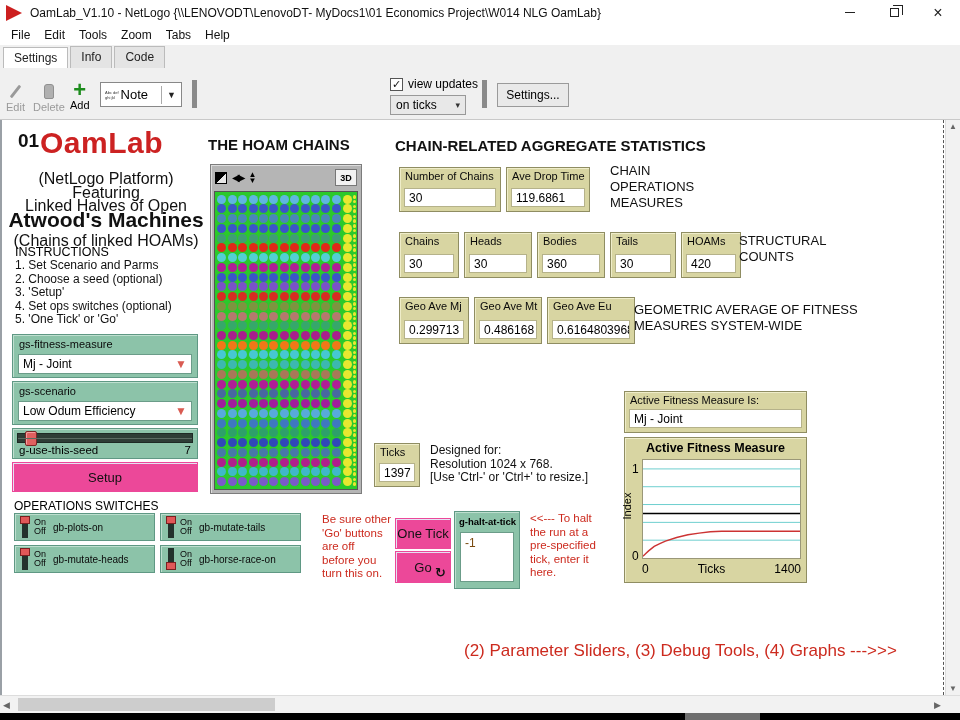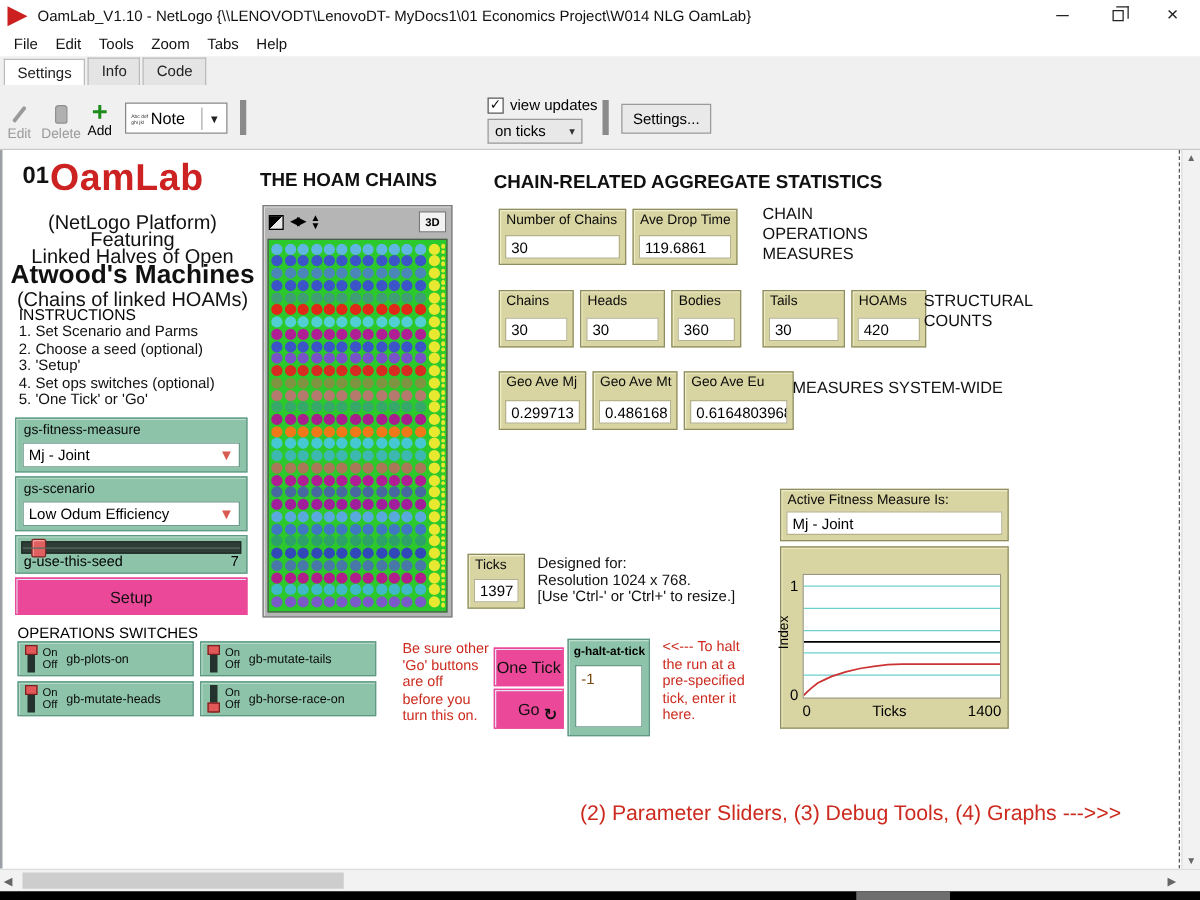--- a/index.html
+++ b/index.html
@@ -895,21 +895,21 @@
           <div class="mval">119.6861</div>
         </div>
         <div class="monitor" style="left: 397px; top: 112px; width: 60px; height: 46px;">
           <div class="mlabel">Chains</div>
           <div class="mval">30</div>
         </div>
         <div class="monitor" style="left: 462px; top: 112px; width: 68px; height: 46px;">
           <div class="mlabel">Heads</div>
           <div class="mval">30</div>
         </div>
-        <div class="monitor" style="left: 535px; top: 112px; width: 56px; height: 46px;">
+        <div class="monitor" style="left: 535px; top: 112px; width: 68px; height: 46px;">
           <div class="mlabel">Bodies</div>
           <div class="mval">360</div>
         </div>
         <div class="monitor" style="left: 608px; top: 112px; width: 66px; height: 46px;">
           <div class="mlabel">Tails</div>
           <div class="mval">30</div>
         </div>
         <div class="monitor" style="left: 679px; top: 112px; width: 60px; height: 46px;">
           <div class="mlabel">HOAMs</div>
           <div class="mval">420</div>
@@ -930,20 +930,21 @@
     <div class="abs caption" style="left:608px; top:43px;">
         <div>CHAIN</div>
         <div>OPERATIONS</div>
         <div>MEASURES</div>
       </div>
     <div class="abs caption" style="left:737px; top:113px;">
         <div>STRUCTURAL</div>
         <div>COUNTS</div>
       </div>
     <div class="abs caption" style="left:632px; top:182px;">
+        <div>GEOMETRIC AVERAGE OF FITNESS</div>
         <div>MEASURES SYSTEM-WIDE</div>
       </div>
 
     <div class="monitor" style="left:372px; top:323px; width:46px; height:44px;">
       <div class="mlabel">Ticks</div>
       <div class="mval">1397</div>
     </div>
     <div class="abs note3" style="left:428px; top:324px;">
         <div>Designed for:</div>
         <div>Resolution 1024 x 768.</div>
@@ -972,20 +973,21 @@
         <div>pre-specified</div>
         <div>tick, enter it</div>
         <div>here.</div>
       </div>
 
     <div class="monitor" style="left:622px; top:271px; width:183px; height:42px;">
       <div class="mlabel">Active Fitness Measure Is:</div>
       <div class="mval">Mj - Joint</div>
     </div>
     <div class="abs plotw" style="left:622px; top:317px;">
+      <div class="plot-title">Active Fitness Measure</div>
       <div class="plot-area">
         <svg id="plot-svg" width="157" height="98">
             <line x1="0" x2="157" y1="80.18181818181819" y2="80.18181818181819" stroke="#6ecfcf" stroke-width="1"></line>
             <line x1="0" x2="157" y1="62.36363636363636" y2="62.36363636363636" stroke="#6ecfcf" stroke-width="1"></line>
             <line x1="0" x2="157" y1="44.54545454545455" y2="44.54545454545455" stroke="#6ecfcf" stroke-width="1"></line>
             <line x1="0" x2="157" y1="26.72727272727272" y2="26.72727272727272" stroke="#6ecfcf" stroke-width="1"></line>
             <line x1="0" x2="157" y1="8.909090909090907" y2="8.909090909090907" stroke="#6ecfcf" stroke-width="1"></line>
             <line x1="0" x2="157" y1="53.45454545454545" y2="53.45454545454545" stroke="#000000" stroke-width="1.4"></line>
             <polyline points="0.0,96.2 2.8,93.5 5.6,90.9 11.2,86.4 16.8,83.7 22.4,81.1 33.6,77.5 44.9,74.8 56.1,73.1 67.3,71.7 78.5,71.3 89.7,71.3 112.1,71.3 134.6,71.3 157.0,71.3" fill="none" stroke="#cc3333" stroke-width="1.4"></polyline>
           </svg>

